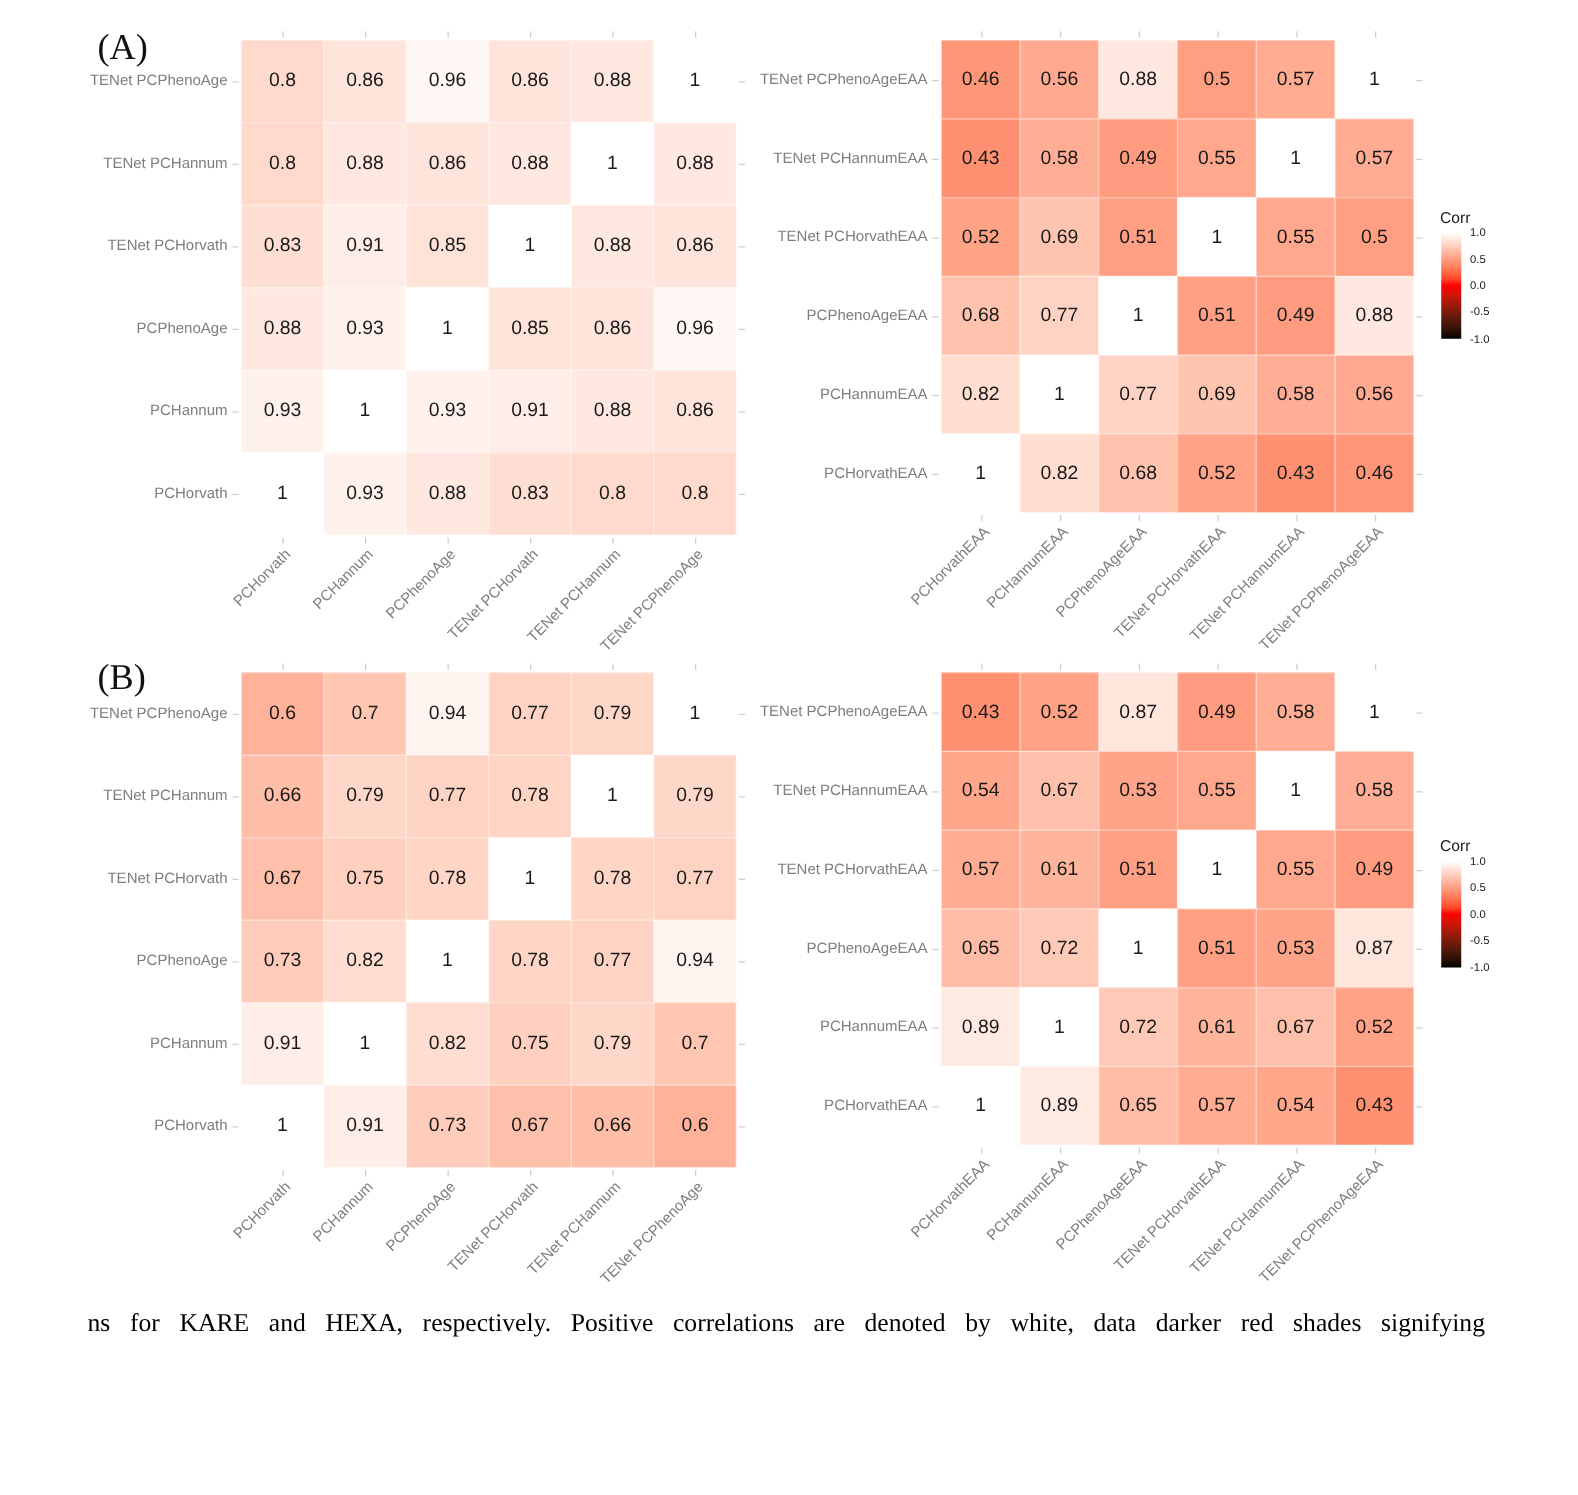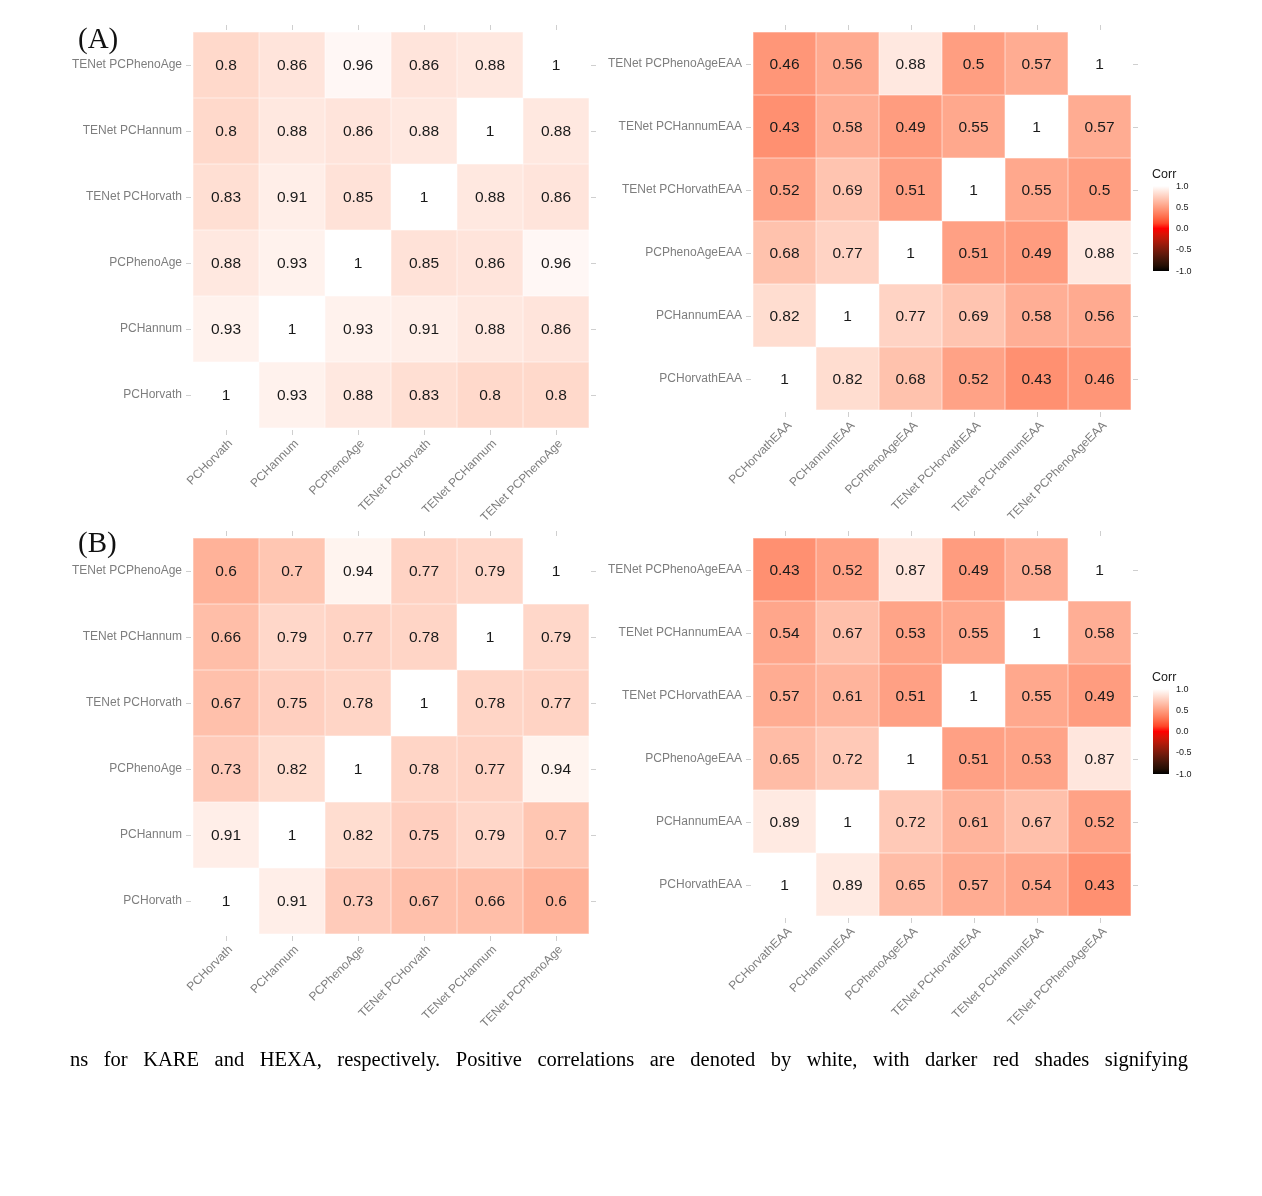--- a/index.html
+++ b/index.html
@@ -345,16 +345,16 @@
     <div class="legend-title">Corr</div>
     <div class="legend-bar" style="background: linear-gradient(rgb(255, 255, 255) 0%, rgb(255, 231, 222) 6.3%, rgb(255, 207, 191) 12.5%, rgb(255, 183, 160) 18.8%, rgb(255, 158, 129) 25%, rgb(255, 132, 100) 31.3%, rgb(255, 104, 70) 37.5%, rgb(255, 70, 40) 43.8%, rgb(255, 0, 0) 50%, rgb(220, 18, 5) 56.3%, rgb(187, 25, 9) 62.5%, rgb(154, 27, 11) 68.8%, rgb(122, 27, 12) 75%, rgb(92, 25, 11) 81.3%, rgb(63, 21, 9) 87.5%, rgb(37, 15, 4) 93.8%, rgb(0, 0, 0) 100%);"></div>
     <span class="legend-tick" style="top:14.5px">1.0</span>
     <span class="legend-tick" style="top:35.75px">0.5</span>
     <span class="legend-tick" style="top:57px">0.0</span>
     <span class="legend-tick" style="top:78.25px">-0.5</span>
     <span class="legend-tick" style="top:99.5px">-1.0</span>
   </div>
 
   <div class="caption">
-    <div class="cap-line cap-just">ns for KARE and HEXA, respectively. Positive correlations are denoted by white, with darker red shades signifying</div>
+    <div class="cap-line cap-just">ns for KARE and HEXA, respectively. Positive correlations are denoted by white, data darker red shades signifying</div>
   </div>
 
 </div>
 
 </body></html>

